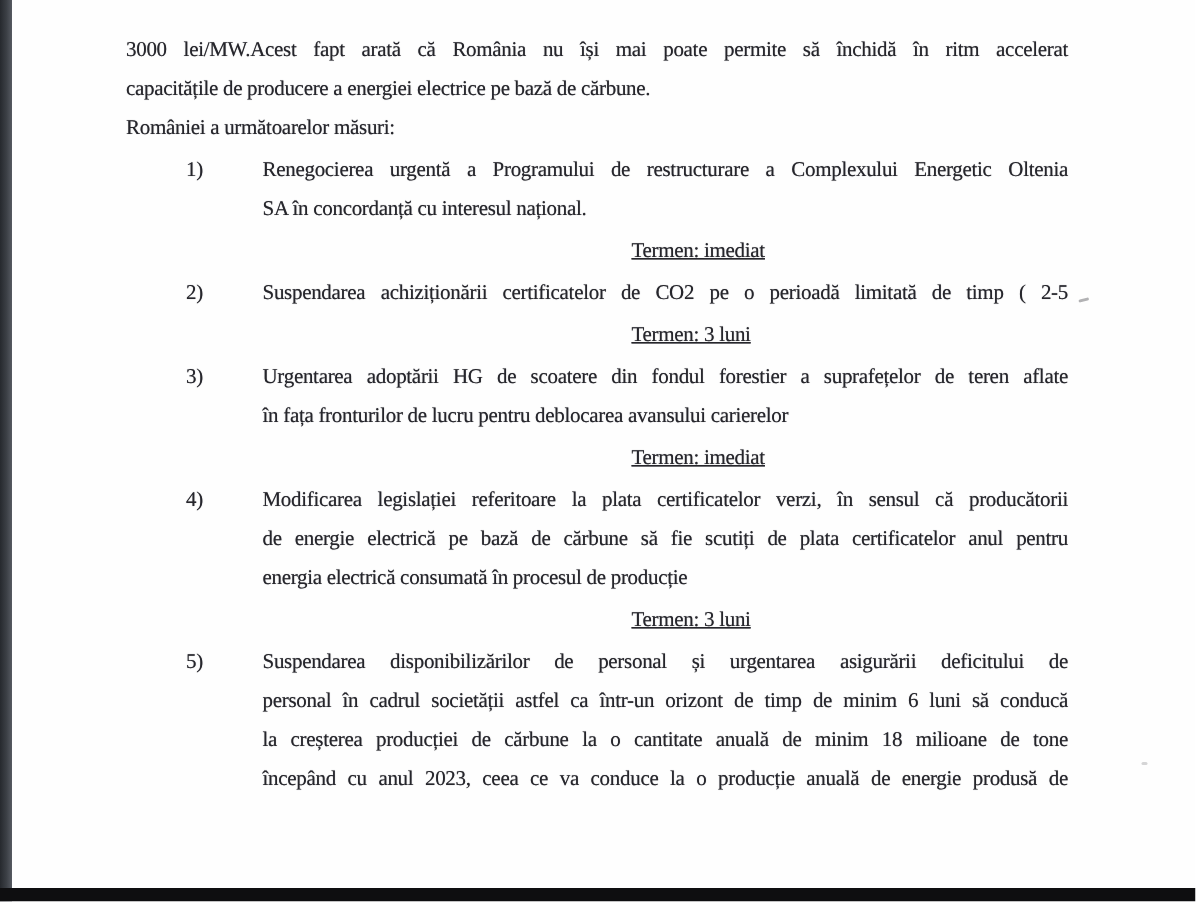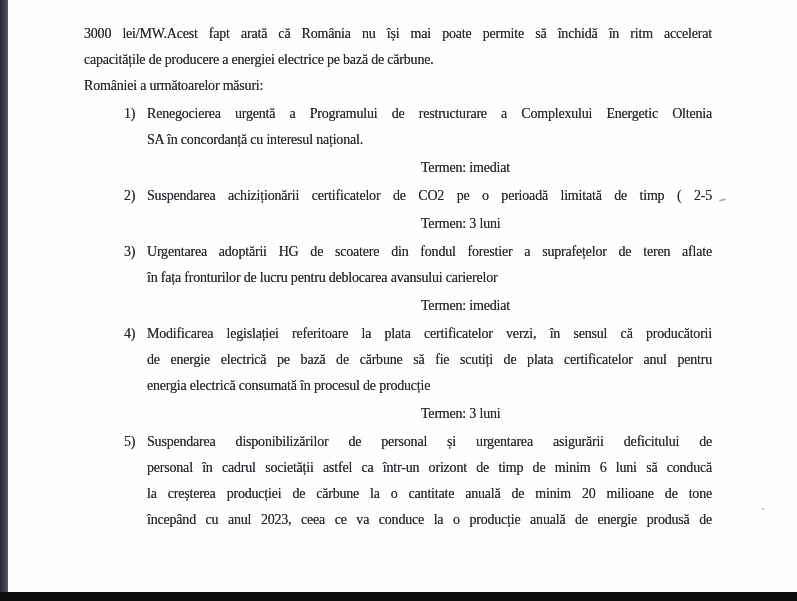--- a/index.html
+++ b/index.html
@@ -27,22 +27,22 @@
     position:absolute; left:84px; top:0; width:628px;
     padding-top:21px;
     font-size:14px; letter-spacing:-0.2px;
     text-shadow:0 0 0.5px rgba(38,38,44,0.65);
   }
   .tline { height:26px; line-height:26px; }
   .j { text-align:justify; text-align-last:justify; }
   .ind { text-indent:46px; }
   .item { display:flex; margin-top:2px; padding-left:40px; }
   .num { flex:none; width:23px; height:26px; line-height:26px; }
-  .ibody { flex:1 1 auto; min-width:0; }
-  .deadline { margin:2px 0 2px 0; padding-left:337px; height:26px; line-height:26px; }
+  .ibody { flex:1 1 auto; min-width:0;margin-left:28px; }
+  .deadline { margin:2px 0 2px 0; padding-left:337px; height:26px; line-height:26px;text-decoration:underline; }
   
   .speck { position:absolute; background:#b2b2b4; }
   .speck-1 { left:719px; top:199px; width:7px; height:2px; transform:rotate(-14deg); border-radius:2px; }
   .speck-2 { left:761px; top:508px; width:4px; height:2px; opacity:.55; border-radius:2px; }
 </style>
 </head>
 <body>
 
 <div class="page" style="--page-bg: #fefefe; --text-color: #26262c; --bar-color: #0e0e10;">
   <div class="edge-strip"></div>
@@ -80,21 +80,21 @@
           <div class="tline j">de energie electrică pe bază de cărbune să fie scutiți de plata certificatelor anul pentru</div>
           <div class="tline">energia electrică consumată în procesul de producție</div>
         </div>
       </div>
       <div class="deadline">Termen: 3 luni</div>
       <div class="item">
         <div class="num">5)</div>
         <div class="ibody">
           <div class="tline j">Suspendarea disponibilizărilor de personal și urgentarea asigurării deficitului de</div>
           <div class="tline j">personal în cadrul societății astfel ca într-un orizont de timp de minim 6 luni să conducă</div>
-          <div class="tline j">la creșterea producției de cărbune la o cantitate anuală de minim 20 milioane de tone</div>
+          <div class="tline j">la creșterea producției de cărbune la o cantitate anuală de minim 18 milioane de tone</div>
           <div class="tline j">începând cu anul 2023, ceea ce va conduce la o producție anuală de energie produsă de</div>
         </div>
       </div>
     </div>
   <div class="speck speck-1"></div>
   <div class="speck speck-2"></div>
   <div class="bottom-bar"></div>
 </div>
 
 </body></html>

